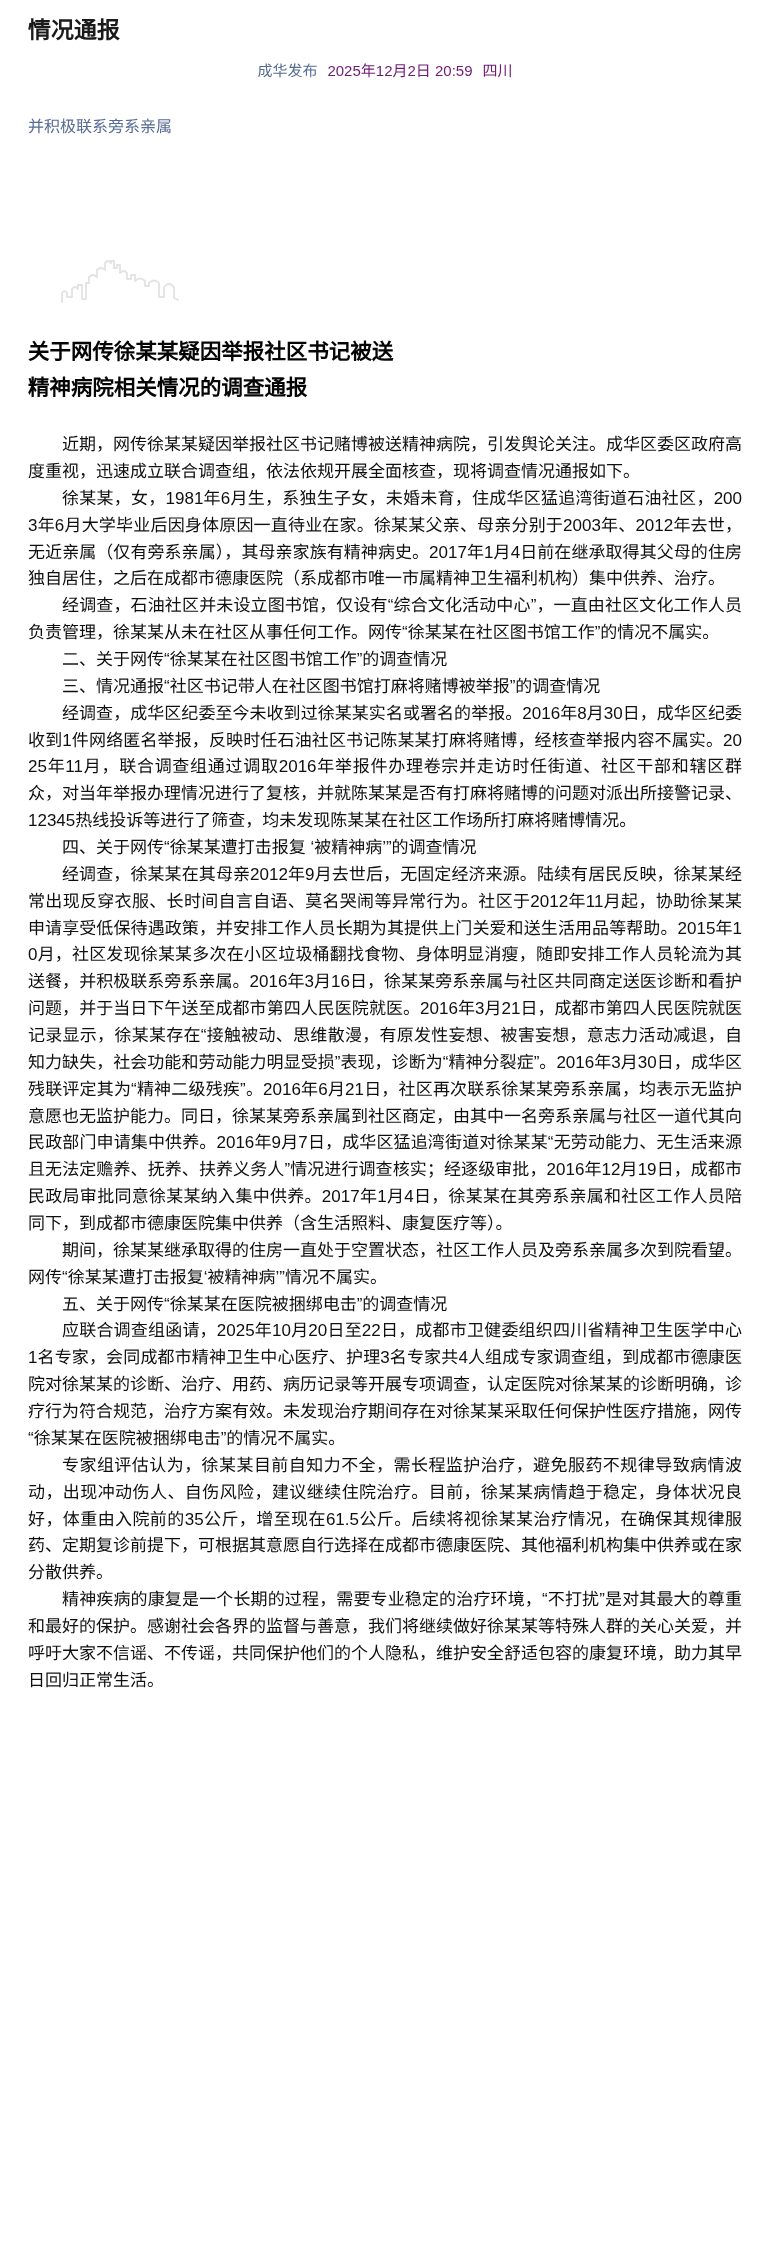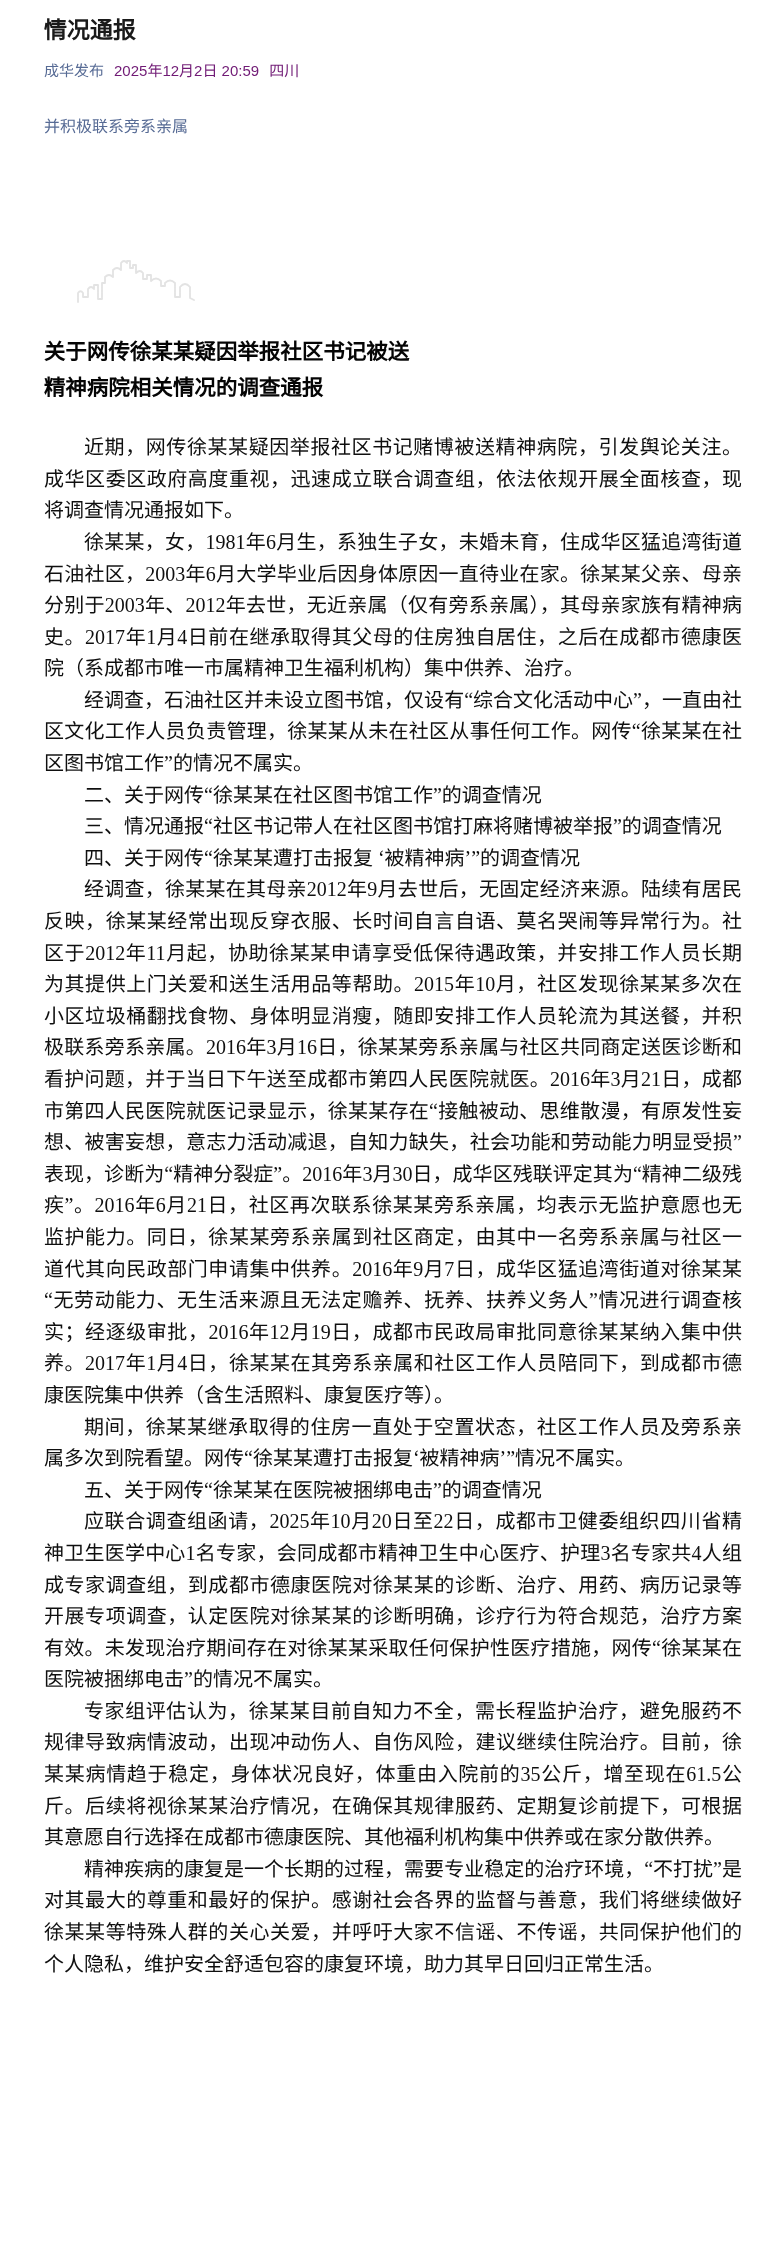--- a/index.html
+++ b/index.html
@@ -6,39 +6,40 @@
   html, body { background: #ffffff; }
   body {
     width: 777px;
     font-family: "Liberation Sans", "DejaVu Sans", sans-serif;
     color: #111111;
     -webkit-font-smoothing: antialiased;
   }
   .page {
     width: 777px;
     min-height: 2242px;
-    padding: 12px 35px 16px 44px;
+    padding: 12px 35px 16px 28px;
     background: #ffffff;
   }
   
   .post-title {
     font-size: 23px;
     font-weight: bold;
     color: #1a1a1a;
     line-height: 1.4;
     margin-top: 2px;
   }
   .meta-row {
     margin-top: 14px;
     font-size: 15px;
     line-height: 1.4;
     display: flex;
     align-items: baseline;
     gap: 10px;
     white-space: nowrap;
+    justify-content: center;
   }
   .account-link { color: #576b95; cursor: pointer; }
   .meta-muted { color: #701a75; }
   .author-line {
     margin-top: 32px;
     font-size: 16px;
     color: #576b95;
     cursor: pointer;
   }
   
@@ -60,27 +61,26 @@
     text-align: left;
     font-size: 21.5px;
     font-weight: bold;
     color: #050505;
     line-height: 1.65;
   }
   .article-body {
     margin-top: 26px;
   }
   .article-body p {
-    font-size: 20px;
+    font-size: 17px;
     line-height: 1.58;
     color: #0f0f0f;
     text-align: justify;
     text-indent: 2em;
     word-break: break-all;
-    font-family: Liberation Serif, serif;
   }
 </style>
 </head>
 <body>
 
 <div class="page">
 
   <h1 class="post-title">情况通报</h1>
 
   <div class="meta-row">
@@ -101,20 +101,21 @@
     <div>关于网传徐某某疑因举报社区书记被送</div>
     <div>精神病院相关情况的调查通报</div>
   </div>
 
   <div class="article-body">
     <p>近期，网传徐某某疑因举报社区书记赌博被送精神病院，引发舆论关注。成华区委区政府高度重视，迅速成立联合调查组，依法依规开展全面核查，现将调查情况通报如下。</p>
     <p>徐某某，女，1981年6月生，系独生子女，未婚未育，住成华区猛追湾街道石油社区，2003年6月大学毕业后因身体原因一直待业在家。徐某某父亲、母亲分别于2003年、2012年去世，无近亲属（仅有旁系亲属），其母亲家族有精神病史。2017年1月4日前在继承取得其父母的住房独自居住，之后在成都市德康医院（系成都市唯一市属精神卫生福利机构）集中供养、治疗。</p>
     <p>经调查，石油社区并未设立图书馆，仅设有“综合文化活动中心”，一直由社区文化工作人员负责管理，徐某某从未在社区从事任何工作。网传“徐某某在社区图书馆工作”的情况不属实。</p>
     <p>二、关于网传“徐某某在社区图书馆工作”的调查情况</p>
     <p>三、情况通报“社区书记带人在社区图书馆打麻将赌博被举报”的调查情况</p>
+    <p>经调查，成华区纪委至今未收到过徐某某实名或署名的举报。2016年8月30日，成华区纪委收到1件网络匿名举报，反映时任石油社区书记陈某某打麻将赌博，经核查举报内容不属实。2025年11月，联合调查组通过调取2016年举报件办理卷宗并走访时任街道、社区干部和辖区群众，对当年举报办理情况进行了复核，并就陈某某是否有打麻将赌博的问题对派出所接警记录、12345热线投诉等进行了筛查，均未发现陈某某在社区工作场所打麻将赌博情况。</p>
     <p>四、关于网传“徐某某遭打击报复 ‘被精神病’”的调查情况</p>
     <p>经调查，徐某某在其母亲2012年9月去世后，无固定经济来源。陆续有居民反映，徐某某经常出现反穿衣服、长时间自言自语、莫名哭闹等异常行为。社区于2012年11月起，协助徐某某申请享受低保待遇政策，并安排工作人员长期为其提供上门关爱和送生活用品等帮助。2015年10月，社区发现徐某某多次在小区垃圾桶翻找食物、身体明显消瘦，随即安排工作人员轮流为其送餐，并积极联系旁系亲属。2016年3月16日，徐某某旁系亲属与社区共同商定送医诊断和看护问题，并于当日下午送至成都市第四人民医院就医。2016年3月21日，成都市第四人民医院就医记录显示，徐某某存在“接触被动、思维散漫，有原发性妄想、被害妄想，意志力活动减退，自知力缺失，社会功能和劳动能力明显受损”表现，诊断为“精神分裂症”。2016年3月30日，成华区残联评定其为“精神二级残疾”。2016年6月21日，社区再次联系徐某某旁系亲属，均表示无监护意愿也无监护能力。同日，徐某某旁系亲属到社区商定，由其中一名旁系亲属与社区一道代其向民政部门申请集中供养。2016年9月7日，成华区猛追湾街道对徐某某“无劳动能力、无生活来源且无法定赡养、抚养、扶养义务人”情况进行调查核实；经逐级审批，2016年12月19日，成都市民政局审批同意徐某某纳入集中供养。2017年1月4日，徐某某在其旁系亲属和社区工作人员陪同下，到成都市德康医院集中供养（含生活照料、康复医疗等）。</p>
     <p>期间，徐某某继承取得的住房一直处于空置状态，社区工作人员及旁系亲属多次到院看望。网传“徐某某遭打击报复‘被精神病’”情况不属实。</p>
     <p>五、关于网传“徐某某在医院被捆绑电击”的调查情况</p>
     <p>应联合调查组函请，2025年10月20日至22日，成都市卫健委组织四川省精神卫生医学中心1名专家，会同成都市精神卫生中心医疗、护理3名专家共4人组成专家调查组，到成都市德康医院对徐某某的诊断、治疗、用药、病历记录等开展专项调查，认定医院对徐某某的诊断明确，诊疗行为符合规范，治疗方案有效。未发现治疗期间存在对徐某某采取任何保护性医疗措施，网传“徐某某在医院被捆绑电击”的情况不属实。</p>
     <p>专家组评估认为，徐某某目前自知力不全，需长程监护治疗，避免服药不规律导致病情波动，出现冲动伤人、自伤风险，建议继续住院治疗。目前，徐某某病情趋于稳定，身体状况良好，体重由入院前的35公斤，增至现在61.5公斤。后续将视徐某某治疗情况，在确保其规律服药、定期复诊前提下，可根据其意愿自行选择在成都市德康医院、其他福利机构集中供养或在家分散供养。</p>
     <p>精神疾病的康复是一个长期的过程，需要专业稳定的治疗环境，“不打扰”是对其最大的尊重和最好的保护。感谢社会各界的监督与善意，我们将继续做好徐某某等特殊人群的关心关爱，并呼吁大家不信谣、不传谣，共同保护他们的个人隐私，维护安全舒适包容的康复环境，助力其早日回归正常生活。</p>
   </div>
 
 </div>

